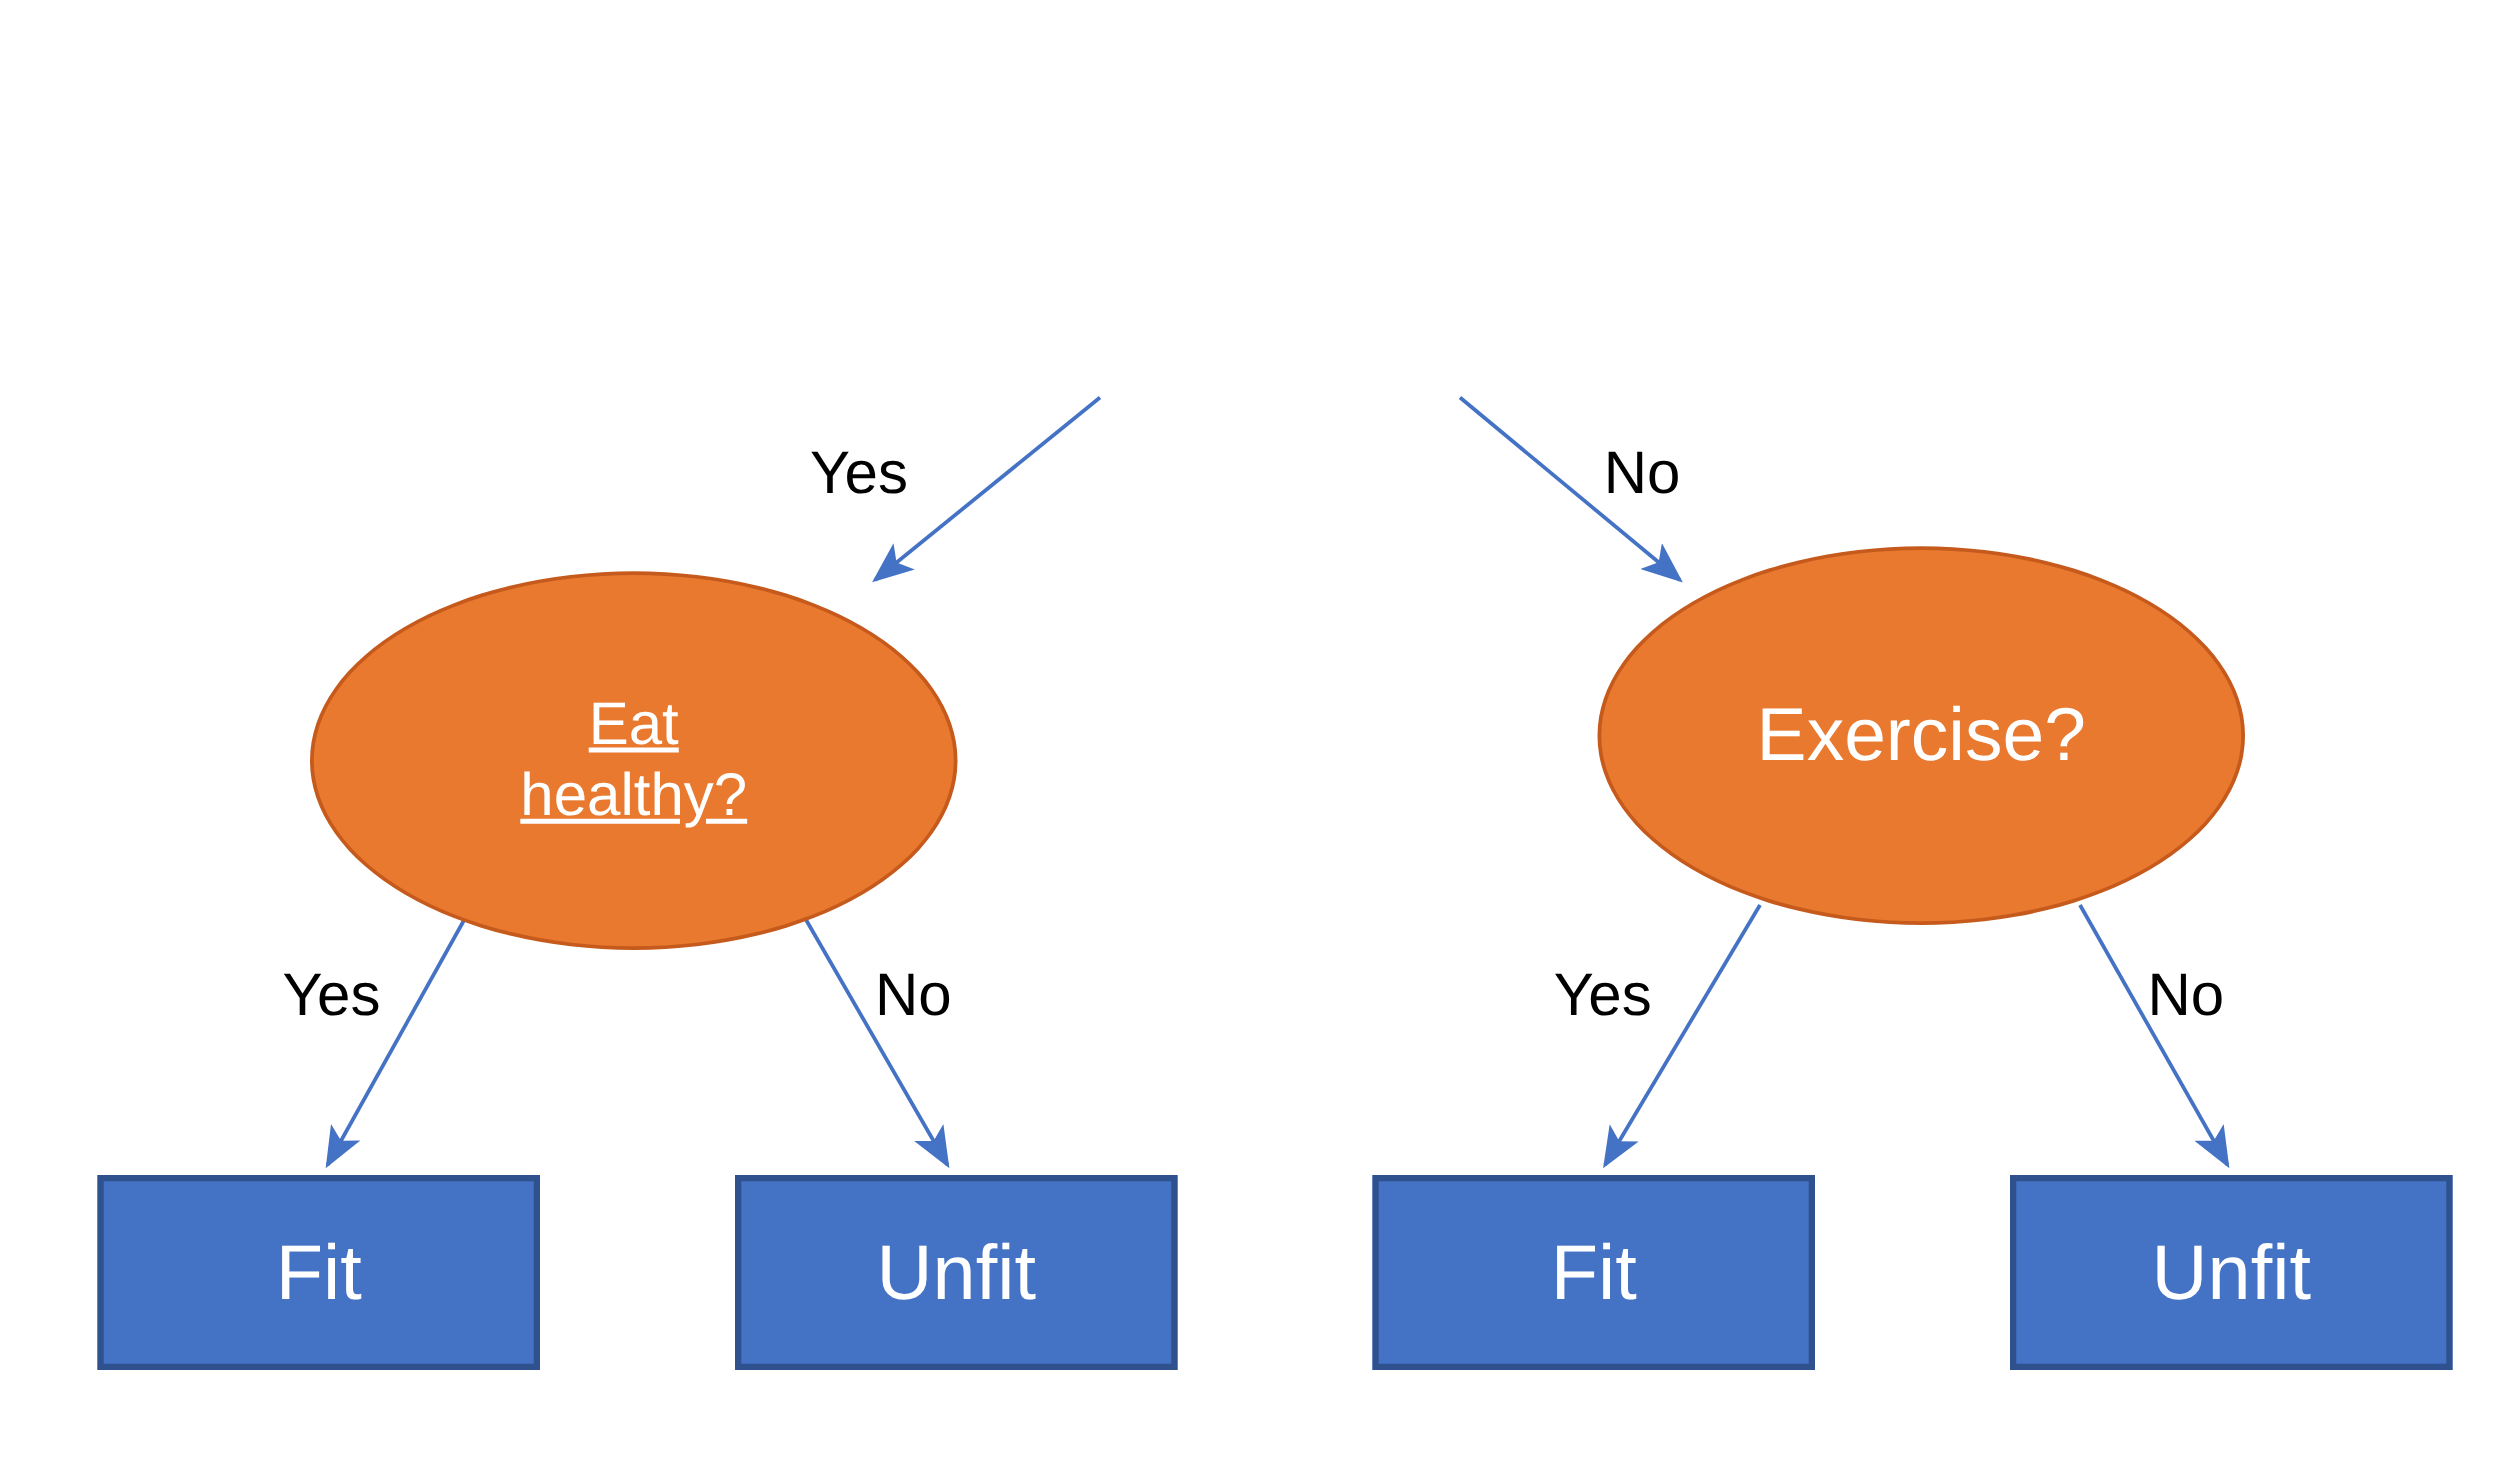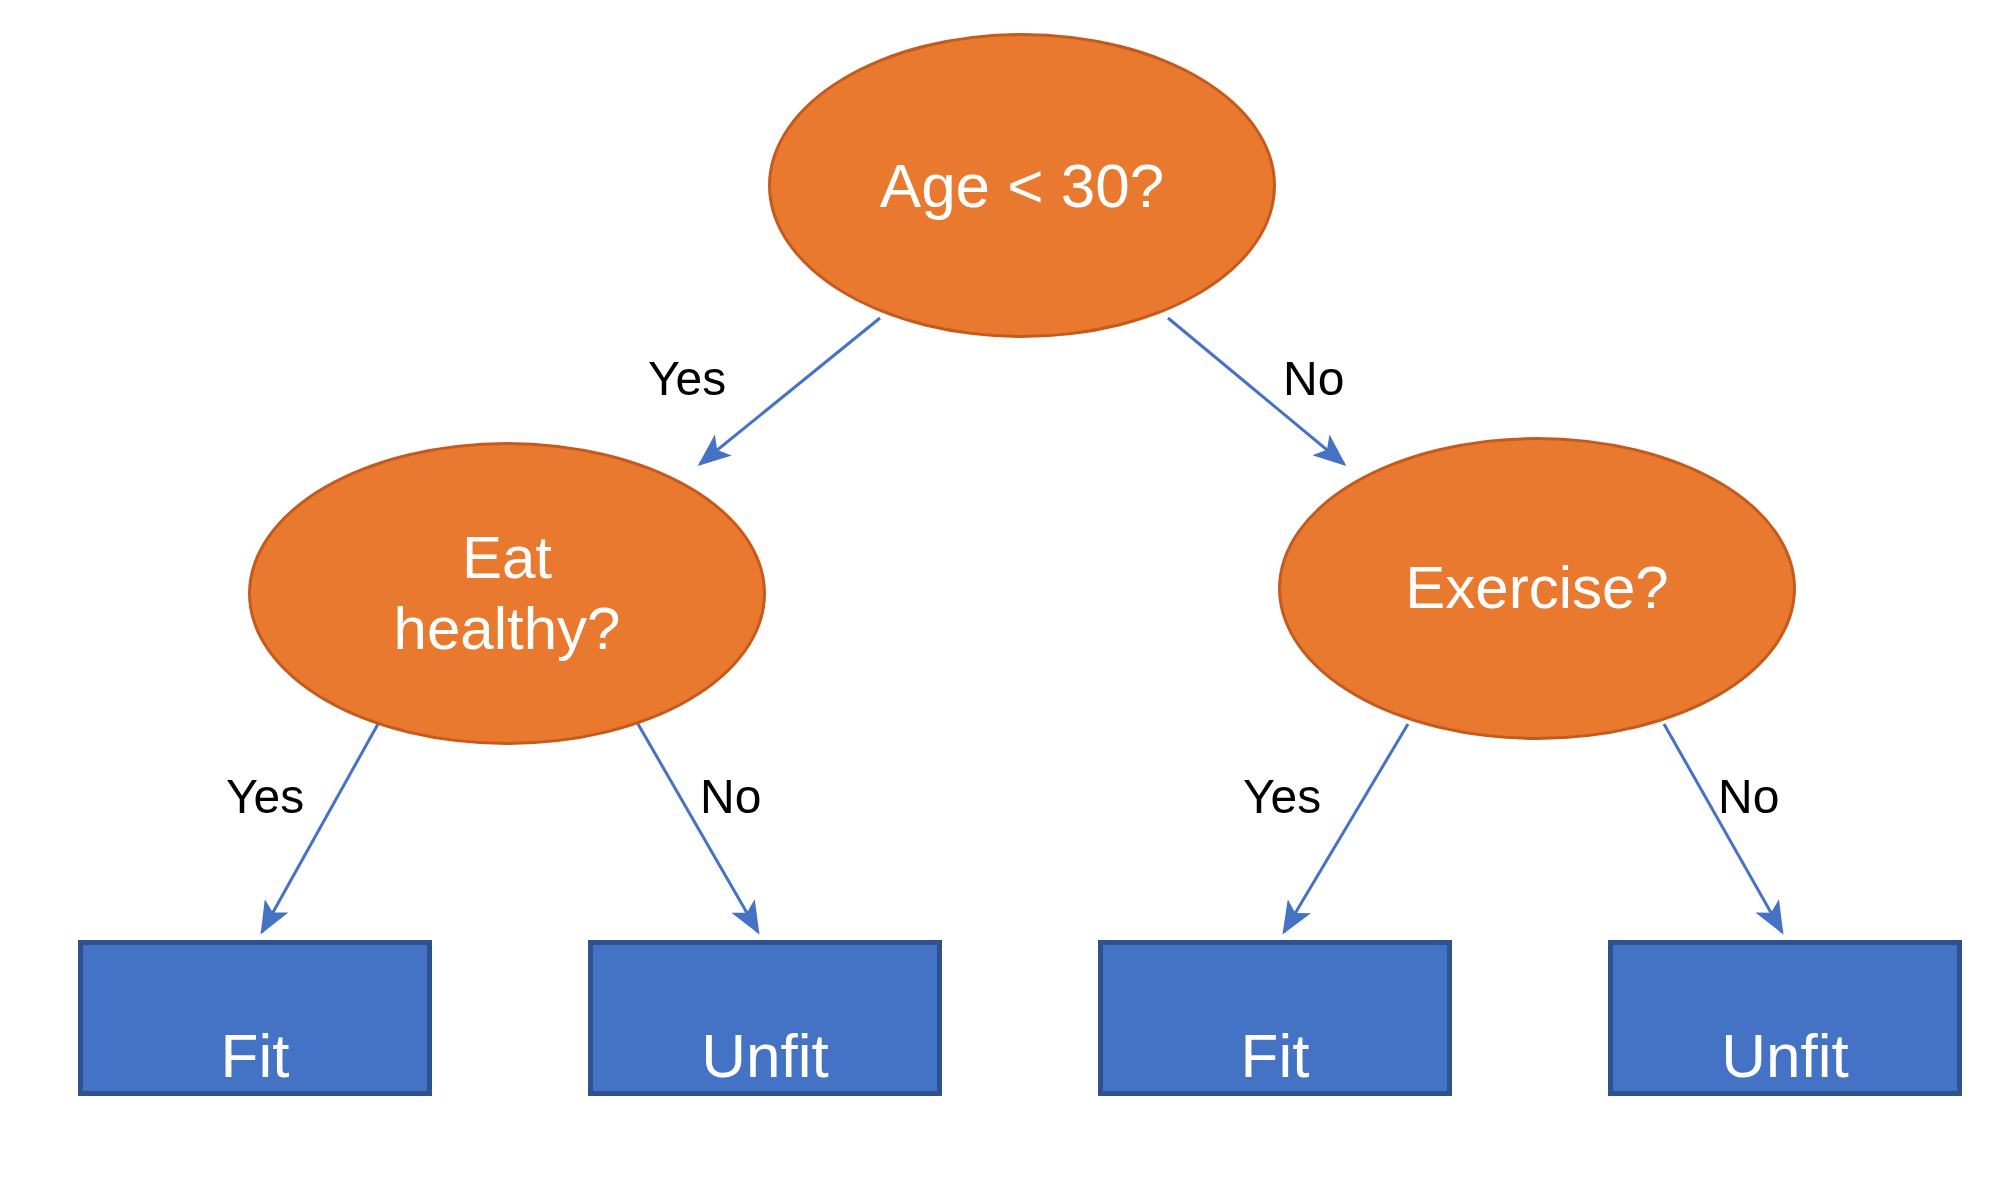--- a/index.html
+++ b/index.html
@@ -51,41 +51,42 @@
 
   #node-root {
     left: 768px;
     top: 33px;
     width: 508px;
     height: 305px;
     font-size: 62px;
   }
   #node-eat-healthy {
     left: 248px;
-    top: 442px;
+    top: 457px;
     width: 518px;
     height: 303px;
-    font-size: 60px;
+    font-size: 48px;
+    text-decoration: underline;
   }
   #node-exercise {
     left: 1278px;
     top: 437px;
     width: 518px;
     height: 303px;
     font-size: 60px;
   }
 
   
   .node-box {
     position: absolute;
     box-sizing: border-box;
     background: #4472C4;
     border: 5px solid #2F528F;
     display: flex;
-    align-items: flex-end;
+    align-items: center;
     justify-content: center;
     color: #ffffff;
     font-size: 62px;
     top: 940px;
     height: 156px;
   }
   #leaf-1 { left: 78px;   width: 354px; }
   #leaf-2 { left: 588px;  width: 354px; }
   #leaf-3 { left: 1098px; width: 354px; }
   #leaf-4 { left: 1608px; width: 354px; }
@@ -123,23 +124,20 @@
 
     <line x1="378" y1="724" x2="262" y2="932" stroke="#4472C4" stroke-width="3" marker-end="url(#arrowhead)"></line>
 
     <line x1="638" y1="724" x2="758" y2="932" stroke="#4472C4" stroke-width="3" marker-end="url(#arrowhead)"></line>
 
     <line x1="1408" y1="724" x2="1284" y2="932" stroke="#4472C4" stroke-width="3" marker-end="url(#arrowhead)"></line>
 
     <line x1="1664" y1="724" x2="1782" y2="932" stroke="#4472C4" stroke-width="3" marker-end="url(#arrowhead)"></line>
   </svg>
 
-  <div class="node-ellipse" id="node-root">
-    <span class="node-text">Age &lt; 30?</span>
-  </div>
 
   <div class="node-ellipse" id="node-eat-healthy">
     <span class="node-text">Eat
 healthy?</span>
   </div>
 
   <div class="node-ellipse" id="node-exercise">
     <span class="node-text">Exercise?</span>
   </div>
 

